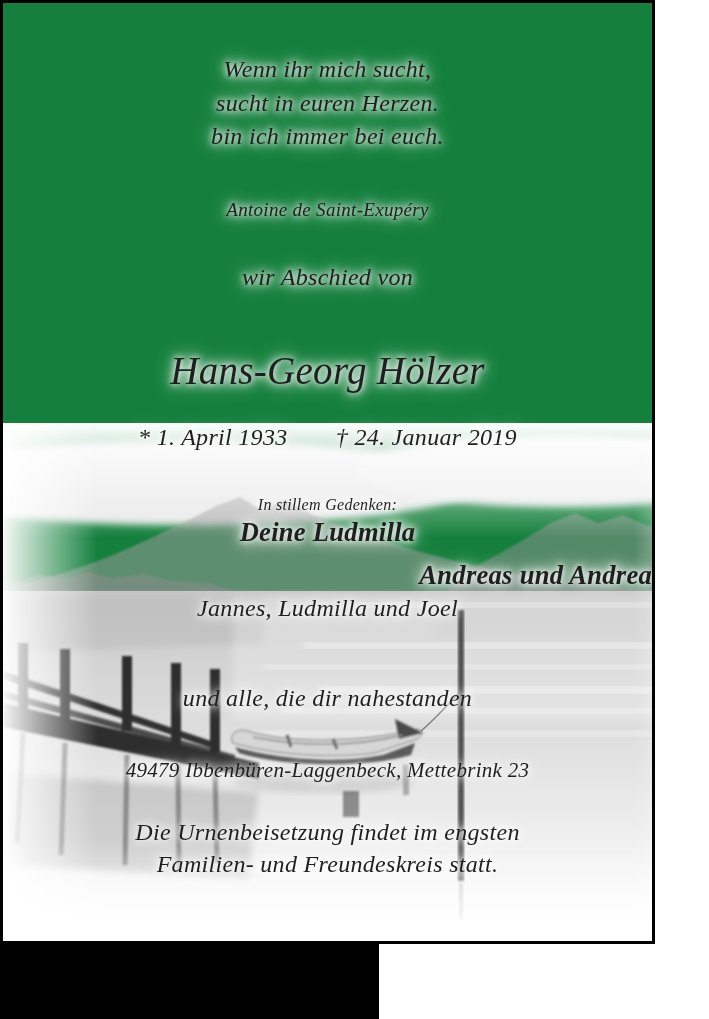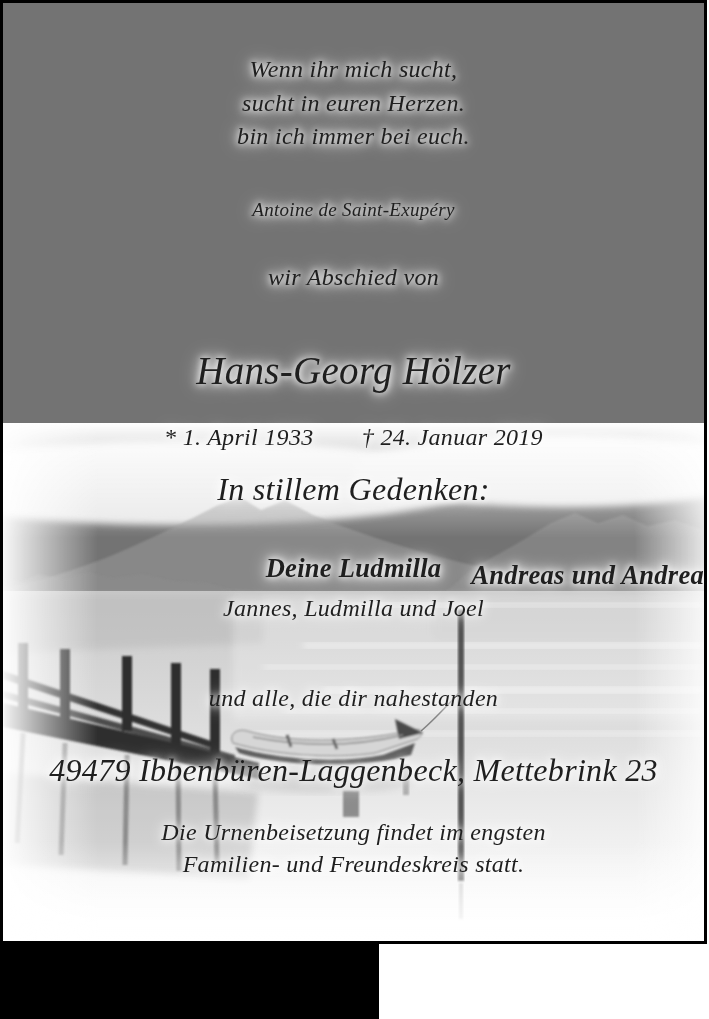--- a/index.html
+++ b/index.html
@@ -11,25 +11,25 @@
     width: 709px;
     height: 1019px;
     position: relative;
     overflow: hidden;
     font-family: "Liberation Serif", "DejaVu Serif", serif;
   }
   .card {
     position: absolute;
     left: 0;
     top: 0;
-    width: 707px;
+    width: 655px;
     height: 944px;
     box-sizing: border-box;
     border: 3px solid #000000;
-    background: #737373;
+    background: #15803d;
     overflow: hidden;
   }
   .photo-svg {
     position: absolute;
     left: 0;
     top: 0;
     width: 701px;
     height: 938px;
     filter: blur(0.5px);
   }
@@ -43,29 +43,29 @@
     letter-spacing: 0.3px;
     text-shadow: 0 0 6px #ffffff, 0 0 12px #ffffff, 0 0 20px #ffffff;
     white-space: nowrap;
   }
   .poem        { top: 50px;  font-size: 24px;   line-height: 33.5px; }
   .attribution { top: 194px; font-size: 19px;   line-height: 26px; }
   .farewell    { top: 258px; font-size: 24px;   line-height: 33px; }
   .name        { top: 336px; font-size: 39px;   line-height: 64px; }
   .dates       { top: 398px; font-size: 24px;   line-height: 32px; margin-top: 20px; }
   .dates .death { margin-left: 42px; display: inline-block; }
-  .heading     { top: 470px; font-size: 32px;   line-height: 32px; }
+  .heading     { top: 486px; font-size: 16px;   line-height: 32px; }
   .mourner-b   { font-size: 26.5px; line-height: 36px; font-weight: 700; }
   .mourner-r   { font-size: 24px;   line-height: 32px; }
-  .m0 { top: 511px; margin-top: 36px; }
+  .m0 { top: 511px; }
   .m1 { top: 554px; text-align: right; }
   .m2 { top: 589px; }
   .m3 { top: 634px; }
   .m4 { top: 679px; }
-  .address     { top: 751px; font-size: 32px; line-height: 32px; }
+  .address     { top: 751px; font-size: 21px; line-height: 32px; }
   .funeral     { top: 808px; font-size: 24px; line-height: 31.5px; margin-top: 6px; }
   .bottom-black {
     position: absolute;
     left: 0;
     top: 944px;
     width: 379px;
     height: 75px;
     background: #000000;
   }
 </style>

